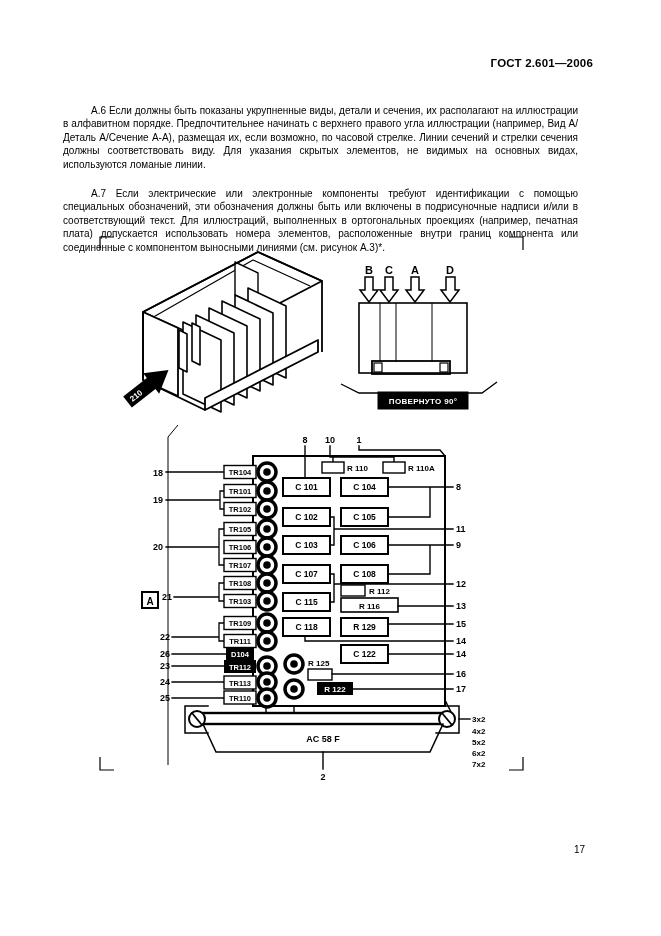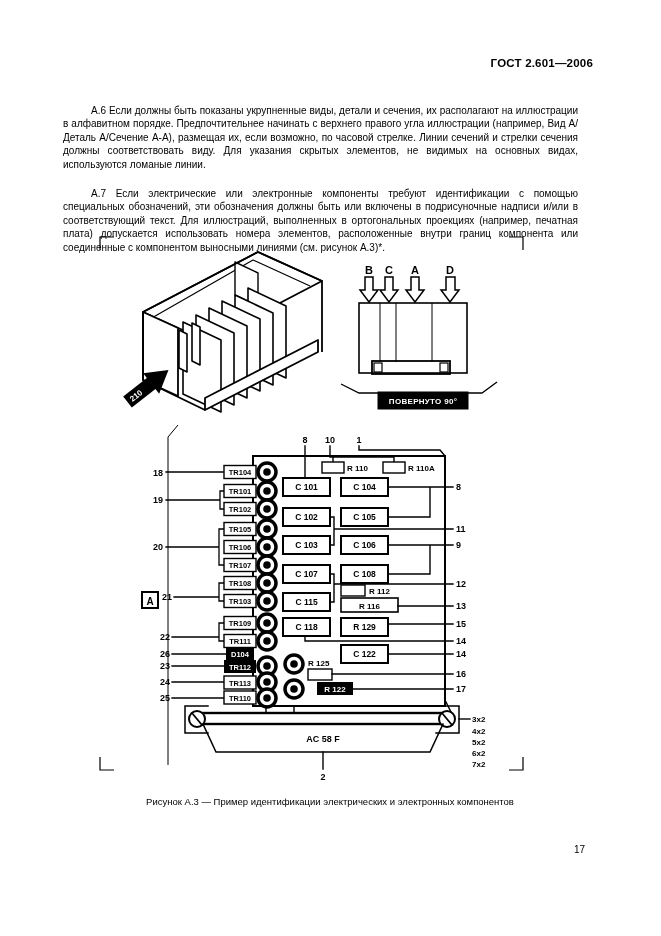--- a/index.html
+++ b/index.html
@@ -292,17 +292,16 @@
       <text class="t-b9" x="323" y="742" text-anchor="middle">AC 58 F</text>
       <text class="t-b9" x="323" y="780" text-anchor="middle">2</text>
       <text class="t-b8" x="472" y="722">3x2</text>
       <text class="t-b8" x="472" y="733.5">4x2</text>
       <text class="t-b8" x="472" y="744.5">5x2</text>
       <text class="t-b8" x="472" y="755.5">6x2</text>
       <text class="t-b8" x="472" y="766.5">7x2</text>
     </g>
   </svg>
 
-  <div class="fig-caption">Рисунок А.3 — Пример идентификации электрических и электронных компонентов</div>
 
   <div class="page-num">17</div>
 
 </div>
 
 </body></html>

